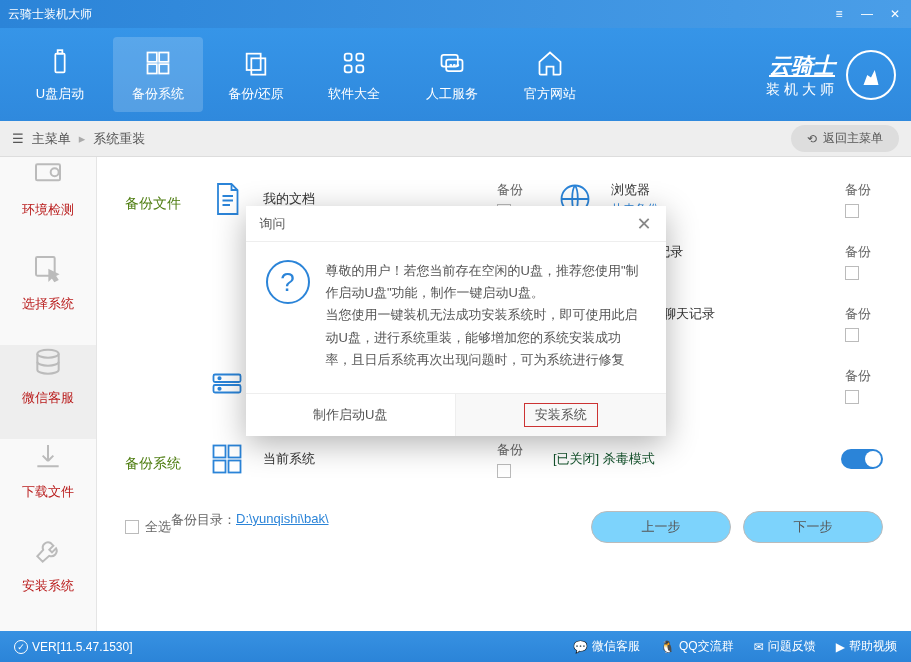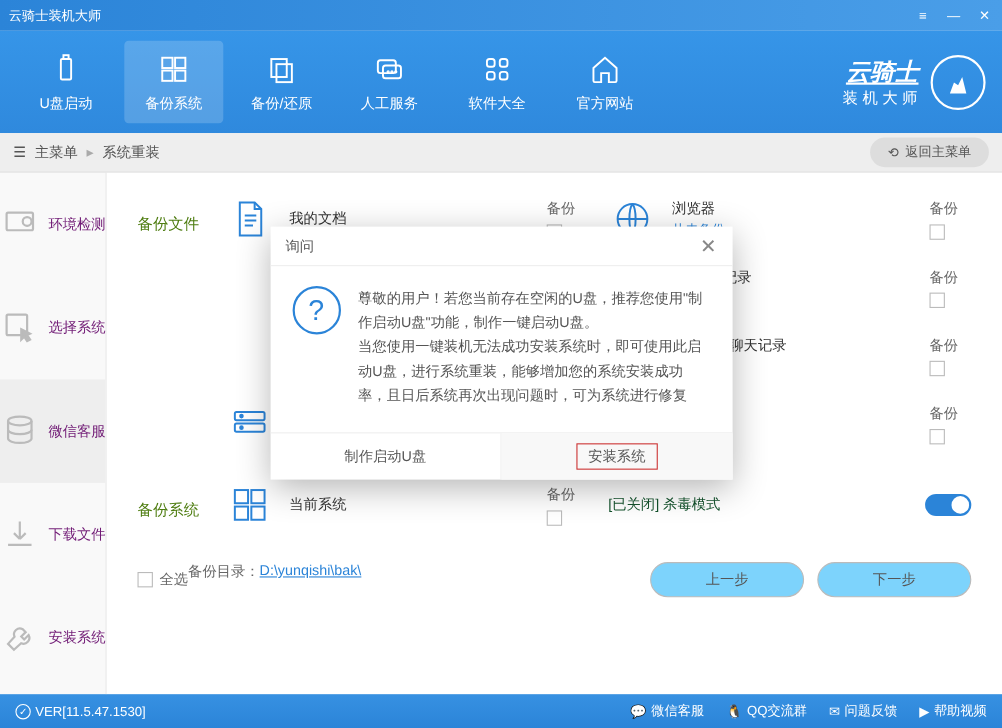--- a/index.html
+++ b/index.html
@@ -25,21 +25,21 @@
     
     
     .breadcrumb-bar { height: 36px; background: #eeeeee; border-bottom: 1px solid #ddd; display: flex; align-items: center; padding: 0 12px; font-size: 13px; color: #555; }
     .bc-icon { margin-right: 8px; }
     .bc-arrow { margin: 0 8px; color: #aaa; }
     .back-btn { margin-left: auto; background: #ddd; border-radius: 15px; padding: 5px 16px; display: flex; align-items: center; gap: 6px; cursor: pointer; font-size: 12px; color: #555; }
     
     
     .main { display: flex; height: 474px; }
     .sidebar { width: 120px; background: #f9f9f9; border-right: 1px solid #e5e5e5; }
-    .side-item { height: 94px; display: flex; flex-direction: row; align-items: center; justify-content: center; gap: 8px; color: #701a75; font-size: 13px; cursor: pointer; }
+    .side-item { height: 94px; display: flex; flex-direction: column; align-items: center; justify-content: flex-start; gap: 8px; color: #b91c1c; font-size: 13px; cursor: pointer; }
     .side-item.active { background: #eeeeee; }
     .side-icon { width: 36px; height: 36px; display: flex; align-items: center; justify-content: center; }
     
     .content { flex: 1; padding: 20px 28px 10px; background: #fff; }
     .section { display: flex; margin-bottom: 12px; }
     .section-label { width: 80px; font-size: 14px; color: #4d7c0f; padding-top: 18px; }
     .section-body { flex: 1; }
     .row { display: flex; align-items: center; gap: 18px; margin-bottom: 18px; }
     .item-group { display: flex; align-items: center; gap: 14px; width: 330px; }
     .item-icon { width: 44px; height: 44px; display: flex; align-items: center; justify-content: center; color: #2b84d8; }
@@ -120,39 +120,39 @@
           <svg width="28" height="28" viewBox="0 0 24 24" fill="none" stroke="#fff" stroke-width="1.5">
             <rect x="4" y="4" width="12" height="14"></rect>
             <rect x="8" y="8" width="12" height="14"></rect>
           </svg>
         </div>
       <span>备份/还原</span>
     </div>
     <div class="nav-item">
       <div class="nav-icon">
           <svg width="28" height="28" viewBox="0 0 24 24" fill="none" stroke="#fff" stroke-width="1.5">
+            <rect x="4" y="4" width="6" height="6" rx="2"></rect>
+            <rect x="14" y="4" width="6" height="6" rx="2"></rect>
+            <rect x="4" y="14" width="6" height="6" rx="2"></rect>
+            <rect x="14" y="14" width="6" height="6" rx="2"></rect>
+          </svg>
+        </div>
+      <span>软件大全</span>
+    </div>
+    <div class="nav-item">
+      <div class="nav-icon">
+          <svg width="28" height="28" viewBox="0 0 24 24" fill="none" stroke="#fff" stroke-width="1.5">
             <rect x="3" y="5" width="14" height="10" rx="2"></rect>
             <rect x="7" y="9" width="14" height="10" rx="2"></rect>
             <circle cx="11" cy="14" r="0.5" fill="#fff"></circle>
             <circle cx="14" cy="14" r="0.5" fill="#fff"></circle>
             <circle cx="17" cy="14" r="0.5" fill="#fff"></circle>
           </svg>
         </div>
       <span>人工服务</span>
-    </div>
-    <div class="nav-item">
-      <div class="nav-icon">
-          <svg width="28" height="28" viewBox="0 0 24 24" fill="none" stroke="#fff" stroke-width="1.5">
-            <rect x="4" y="4" width="6" height="6" rx="2"></rect>
-            <rect x="14" y="4" width="6" height="6" rx="2"></rect>
-            <rect x="4" y="14" width="6" height="6" rx="2"></rect>
-            <rect x="14" y="14" width="6" height="6" rx="2"></rect>
-          </svg>
-        </div>
-      <span>软件大全</span>
     </div>
     <div class="nav-item">
       <div class="nav-icon">
           <svg width="28" height="28" viewBox="0 0 24 24" fill="none" stroke="#fff" stroke-width="1.5">
             <path d="M3 11l9-8 9 8v10a1 1 0 01-1 1h-5v-7h-6v7H4a1 1 0 01-1-1V11z"></path>
           </svg>
         </div>
       <span>官方网站</span>
     </div>
   </div>

